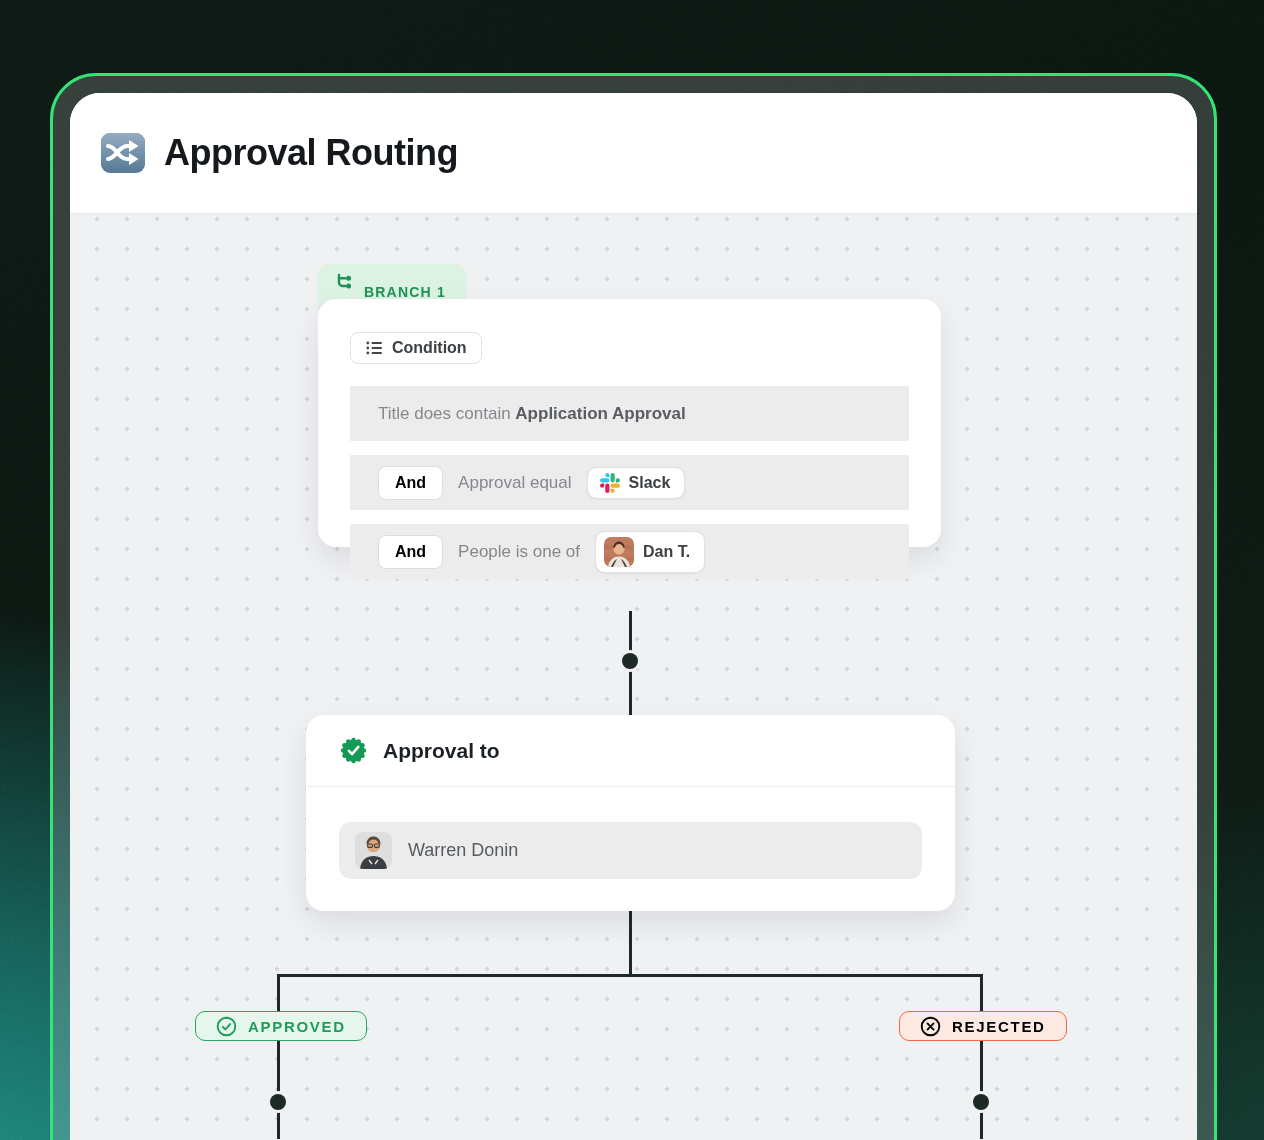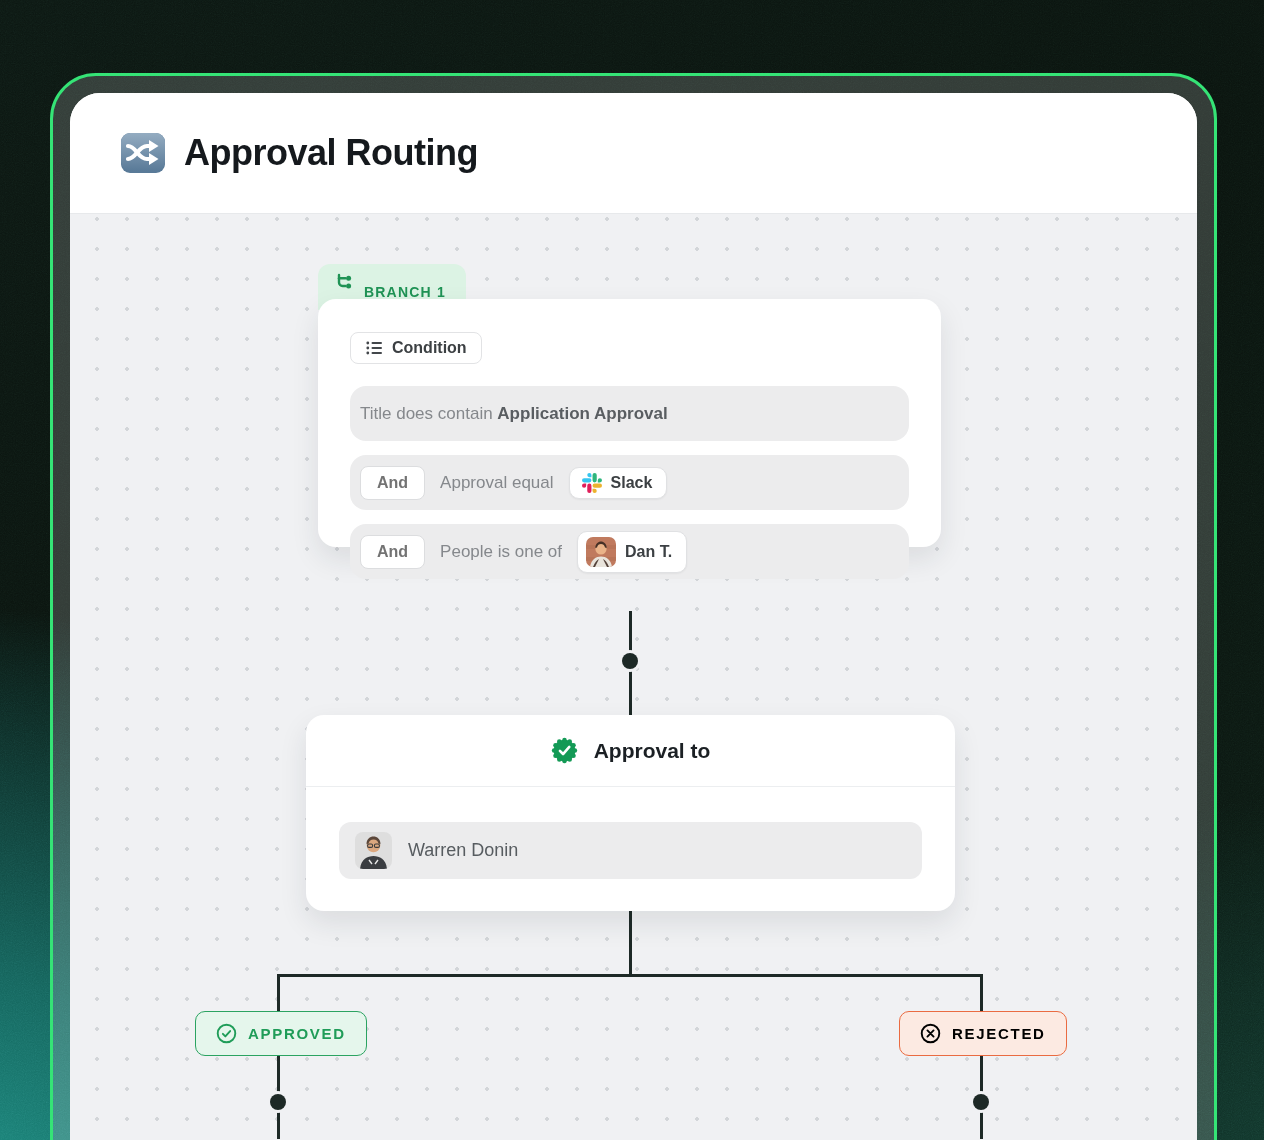--- a/index.html
+++ b/index.html
@@ -15,21 +15,21 @@
 
   
   .frame { position:absolute; left:50px; top:73px; width:1167px; height:1200px;
            border:3px solid #35e476; border-radius:46px;
            background:rgba(255,255,255,0.17); padding:17px; }
   .app-card { width:100%; height:100%; background:#ffffff; border-radius:30px;
               overflow:hidden; display:flex; flex-direction:column; }
 
   
   .app-header { height:120px; display:flex; align-items:center; gap:18px;
-                padding:0 50px; background:#fff; flex:0 0 auto; }
+                padding:0 30px; background:#fff; flex:0 0 auto; }
   .shuffle-badge { width:46px; height:42px; flex:0 0 auto; }
   .app-title { font-size:36px; font-weight:800; color:#15191d; letter-spacing:-.5px; }
 
   
   .canvas { position:relative; flex:1; background:#f0f1f3; border-top:1px solid #e7e9eb;
             background-image:radial-gradient(circle, #d3d6d9 1.6px, rgba(0,0,0,0) 1.7px);
             background-size:30px 30px; background-position:12px 20px; }
 
   .abs { position:absolute; }
 
@@ -39,52 +39,52 @@
                 border-radius:12px 12px 0 0; z-index:1; }
   .branch-tag span { font-size:14px; font-weight:700; letter-spacing:1.2px; color:#1f9355;margin-top:20px; }
 
   
   .cond-card { left:248px; top:85px; width:623px; height:248px; background:#fff;
                border-radius:18px; box-shadow:0 12px 28px rgba(25,35,45,.10);
                padding:33px 32px 32px; z-index:2; }
   .chip { display:inline-flex; align-items:center; gap:9px; background:#fff;
           border:1px solid #e2e3e5; border-radius:8px; padding:6px 14px;
           font-size:16px; font-weight:600; color:#3c4043; }
-  .cond-row { height:55px; background:#ececed; border-radius:16px; display:flex;
-              align-items:center; gap:15px; padding:0 10px; margin-top:14px;
+  .cond-row { height:55px; background:#ececed; border-radius:1px; display:flex;
+              align-items:center; gap:15px; padding:0 28px; margin-top:14px;
               font-size:17px; color:#85888c; }
   .cond-row.first { margin-top:22px; }
   .cond-row b { color:#595d61; font-weight:700; }
   .and-chip { background:#fff; border:1px solid #dcdddf; border-radius:8px;
-              padding:7px 16px; font-size:16px; font-weight:600; color:#737373; }
+              padding:7px 16px; font-size:16px; font-weight:600; color:#000000; }
   .val-chip { display:inline-flex; align-items:center; gap:9px; background:#fff;
               border:1px solid #e0e1e3; border-radius:10px; padding:5px 14px 5px 8px;
               font-size:16px; font-weight:600; color:#3c4043;
               box-shadow:0 1px 2px rgba(0,0,0,.05); }
   .mini-avatar { width:30px; height:30px; border-radius:7px; overflow:hidden; flex:0 0 auto; }
 
   
   .v-line { width:3px; background:#1d2926; }
   .h-line { height:3px; background:#1d2926; }
   .node-dot { width:16px; height:16px; border-radius:50%; background:#1d2926;
               box-shadow:0 0 0 3px #f0f1f3; z-index:3; }
 
   
   .appr-card { left:236px; top:501px; width:649px; height:196px; background:#fff;
                border-radius:18px; box-shadow:0 12px 28px rgba(25,35,45,.10); z-index:2; }
   .appr-head { height:72px; display:flex; align-items:center; gap:16px; padding:0 34px;
-               border-bottom:1px solid #eceef0;justify-content:center; }
+               border-bottom:1px solid #eceef0; }
   .appr-title { font-size:21px; font-weight:700; color:#1b2024; }
   .assignee-field { margin:35px 33px 0; height:57px; background:#ececed; border-radius:12px;
                     display:flex; align-items:center; gap:16px; padding:0 16px; }
   .assignee-avatar { width:37px; height:37px; border-radius:8px; overflow:hidden; flex:0 0 auto; }
   .assignee-name { font-size:18px; color:#575c60; }
 
   
-  .outcome { height:45px; display:inline-flex; align-items:center; gap:11px;
+  .outcome { height:30px; display:inline-flex; align-items:center; gap:11px;
              padding:0 20px; border-radius:10px; font-size:15px; font-weight:800;
              letter-spacing:1.7px; z-index:3; }
   .outcome svg { flex:0 0 auto; }
   .approved { left:125px; top:797px; background:#e5f6ec; border:1.5px solid #2ba361;
               color:#1f9c58; }
   .rejected { left:829px; top:797px; background:#fceae2; border:1.5px solid #ea6b41;
               color:#000000; }
 </style>
 </head>
 <body>

